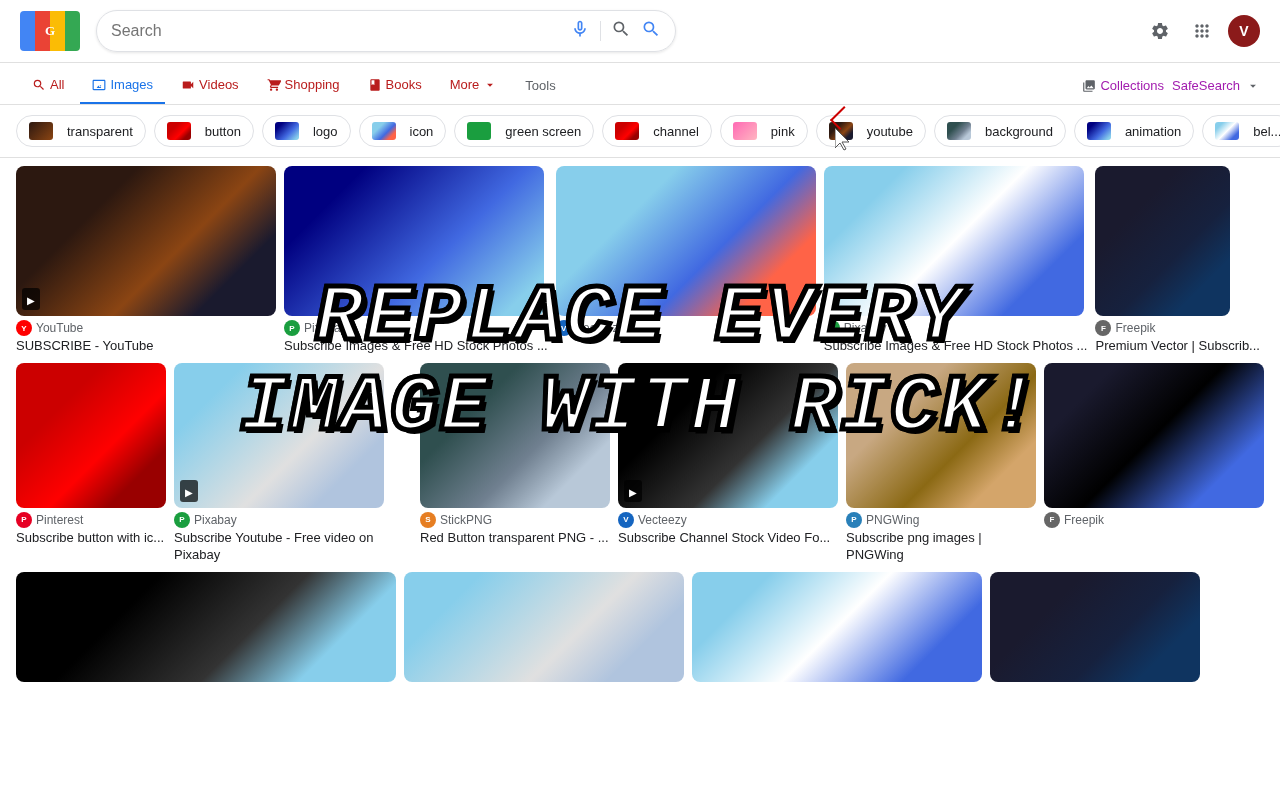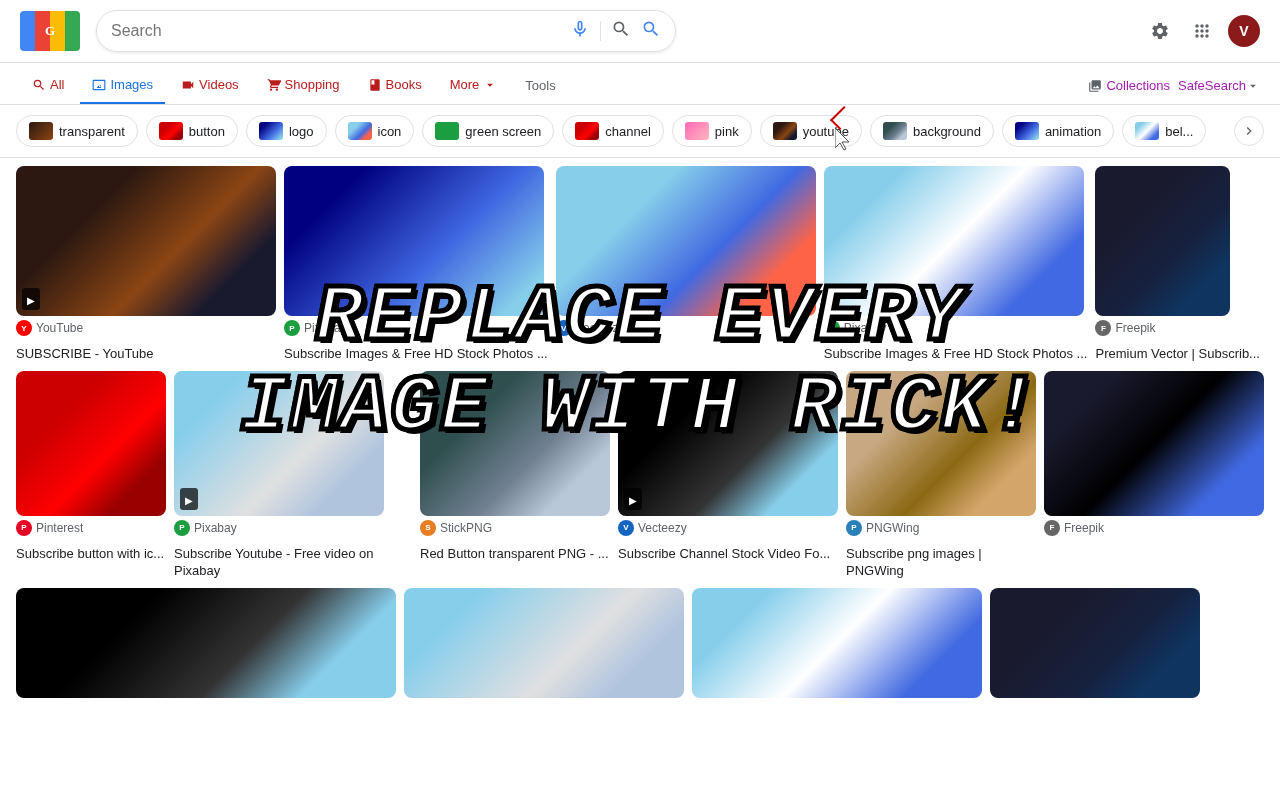--- a/index.html
+++ b/index.html
@@ -15,42 +15,42 @@
     .header-right { margin-left: auto; display: flex; align-items: center; gap: 10px; }
     .header-icon-btn { background: none; border: none; cursor: pointer; padding: 6px; border-radius: 50%; display: flex; align-items: center; justify-content: center; color: #5f6368; font-size: 18px; }
     .avatar { width: 32px; height: 32px; border-radius: 50%; background: #8b1a1a; color: white; display: flex; align-items: center; justify-content: center; font-size: 14px; font-weight: bold; cursor: pointer; }
 
     
     .nav-bar { display: flex; align-items: center; padding: 4px 20px 0; border-bottom: 1px solid #e0e0e0; gap: 4px; }
     .nav-item { display: flex; align-items: center; gap: 4px; padding: 10px 12px; cursor: pointer; font-size: 13px; color: #b91c1c; border-bottom: 2px solid transparent; text-decoration: none; white-space: nowrap; }
     .nav-item.active { color: #1a73e8; border-bottom: 2px solid #1a73e8; }
     .nav-right { margin-left: auto; display: flex; align-items: center; gap: 8px; font-size: 13px; color: #a21caf; }
     .collections-btn { display: flex; align-items: center; gap: 4px; cursor: pointer; }
-    .safe-search { cursor: pointer; display: flex; align-items: flex-end; gap: 0; }
+    .safe-search { cursor: pointer; display: flex; align-items: flex-end; gap: 6px; }
     .tools-btn { padding: 10px 12px; cursor: pointer; font-size: 13px; color: #5f6368; }
 
     
     .filter-bar { display: flex; align-items: center; padding: 10px 16px; gap: 8px; overflow: hidden; border-bottom: 1px solid #e0e0e0; background: #fff; }
-    .filter-chip { display: flex; align-items: center; gap: 6px; padding: 6px 12px; border: 1px solid #dfe1e5; border-radius: 20px; cursor: pointer; font-size: 13px; color: #202124; white-space: nowrap; background: #fff; }
+    .filter-chip { display: flex; align-items: center; gap: 14px; padding: 6px 12px; border: 1px solid #dfe1e5; border-radius: 20px; cursor: pointer; font-size: 13px; color: #202124; white-space: nowrap; background: #fff; }
     .chip-thumb { width: 24px; height: 18px; border-radius: 3px; background: #ccc; flex-shrink: 0; display: flex; align-items: center; justify-content: center; font-size: 8px; color: #555; overflow: hidden; }
     .filter-next-btn { background: #fff; border: 1px solid #dfe1e5; border-radius: 50%; width: 30px; height: 30px; display: flex; align-items: center; justify-content: center; cursor: pointer; flex-shrink: 0; margin-left: auto; }
 
     
     .image-grid-container { padding: 8px 16px; position: relative; overflow: hidden; }
 
     
     .overlay-banner { position: absolute; top: 0; left: 0; width: 100%; height: 410px; display: flex; align-items: center; justify-content: center; z-index: 10; pointer-events: none; flex-direction: column; gap: 10px; }
     .banner-line1, .banner-line2 { font-size: 80px; font-weight: 900; font-style: italic; color: white; text-transform: uppercase; font-family: Liberation Mono, monospace; -webkit-text-stroke: 5px black; text-shadow: 4px 4px 0 #000, -2px -2px 0 #000, 2px -2px 0 #000, -2px 2px 0 #000; letter-spacing: 2px; line-height: 1; }
 
     
     .thumb-wrapper { position: relative; cursor: pointer; overflow: hidden; border-radius: 8px; }
     .thumb-img { width: 100%; height: 100%; object-fit: cover; display: block; background: #888; }
     .thumb-source { display: flex; align-items: center; gap: 4px; font-size: 12px; color: #5f6368; margin-top: 4px; }
     .source-favicon { width: 16px; height: 16px; border-radius: 50%; display: inline-flex; align-items: center; justify-content: center; font-size: 8px; font-weight: bold; color: white; flex-shrink: 0; }
-    .thumb-title { font-size: 13px; color: #202124; line-height: 1.3; margin-top: 10px; overflow: hidden; display: -webkit-box; -webkit-line-clamp: 2; -webkit-box-orient: vertical; }
+    .thumb-title { font-size: 13px; color: #202124; line-height: 1.3; margin-top: 2px; overflow: hidden; display: -webkit-box; -webkit-line-clamp: 2; -webkit-box-orient: vertical; }
     .play-btn { position: absolute; bottom: 6px; left: 6px; background: rgba(0,0,0,0.7); border-radius: 3px; padding: 2px 5px; }
     .play-btn::after { content: '▶'; color: white; font-size: 10px; }
 
     
     .images-row { display: flex; gap: 8px; align-items: flex-start; }
     .image-item { display: flex; flex-direction: column; }
 
     
     .rick-1 { background: linear-gradient(135deg, #2c1810 30%, #8b4513 60%, #1a1a2e 80%); }
     .rick-2 { background: linear-gradient(135deg, #000080 20%, #4169e1 60%, #87ceeb 90%); }

